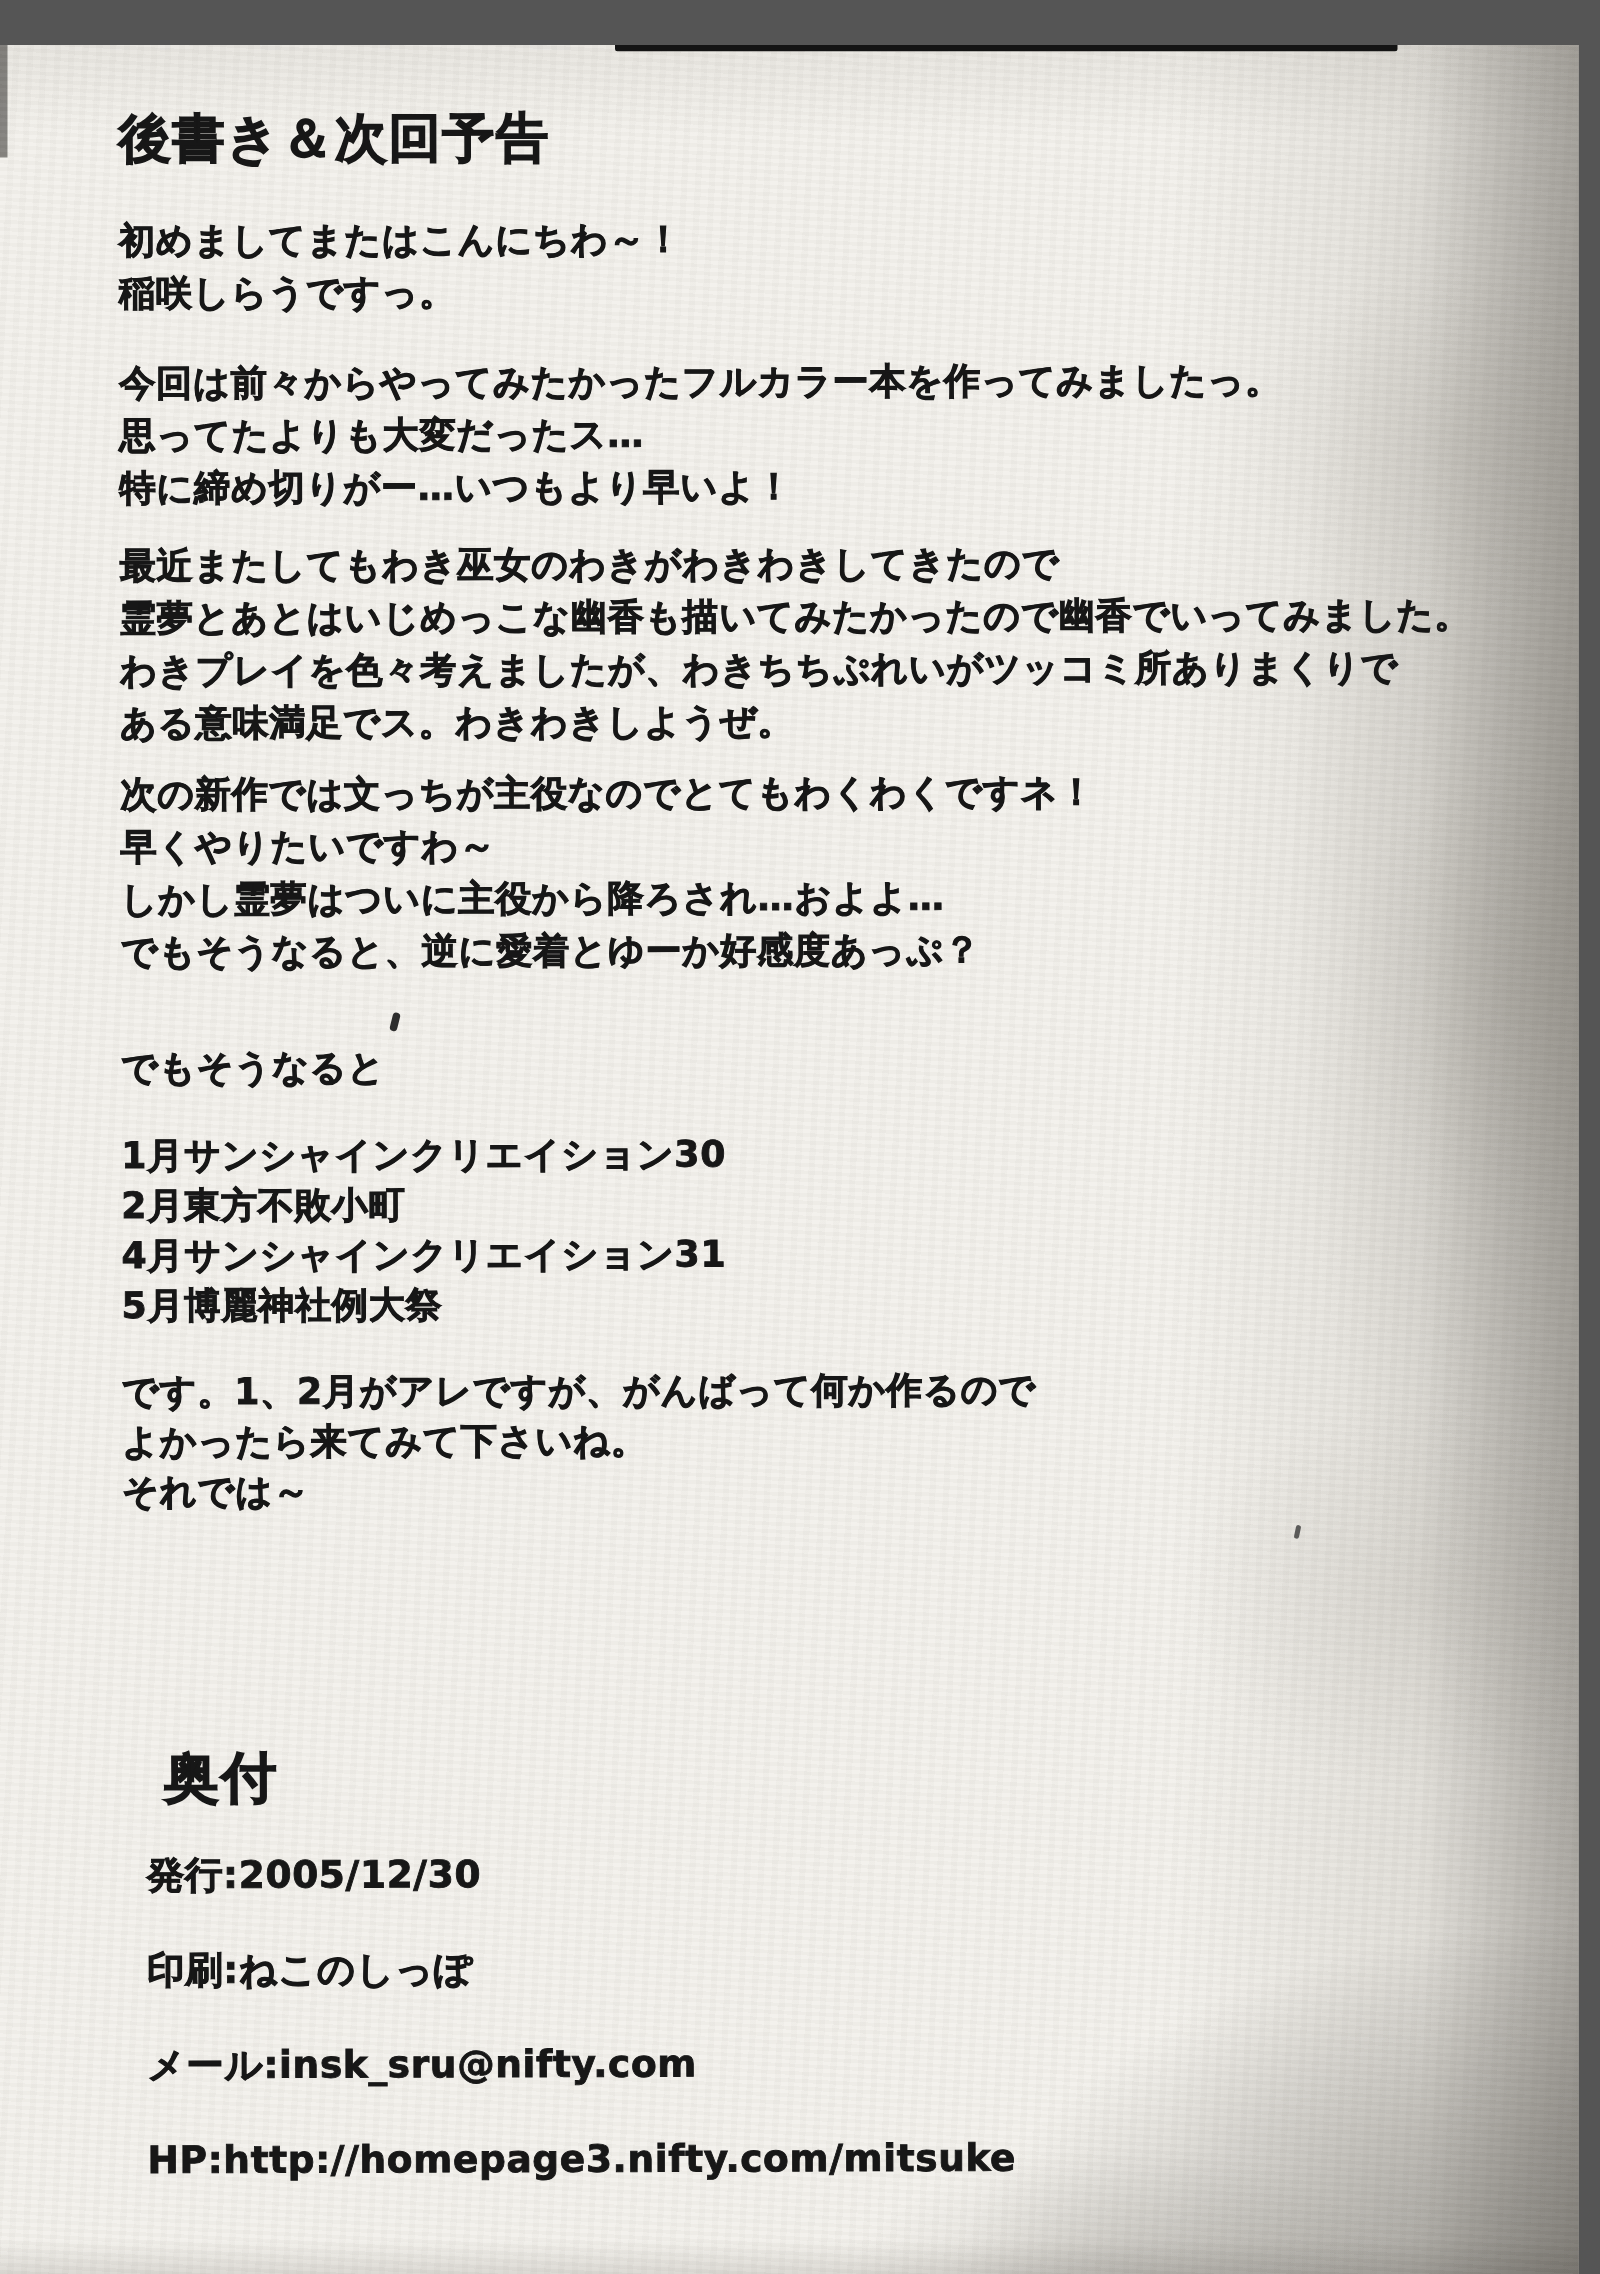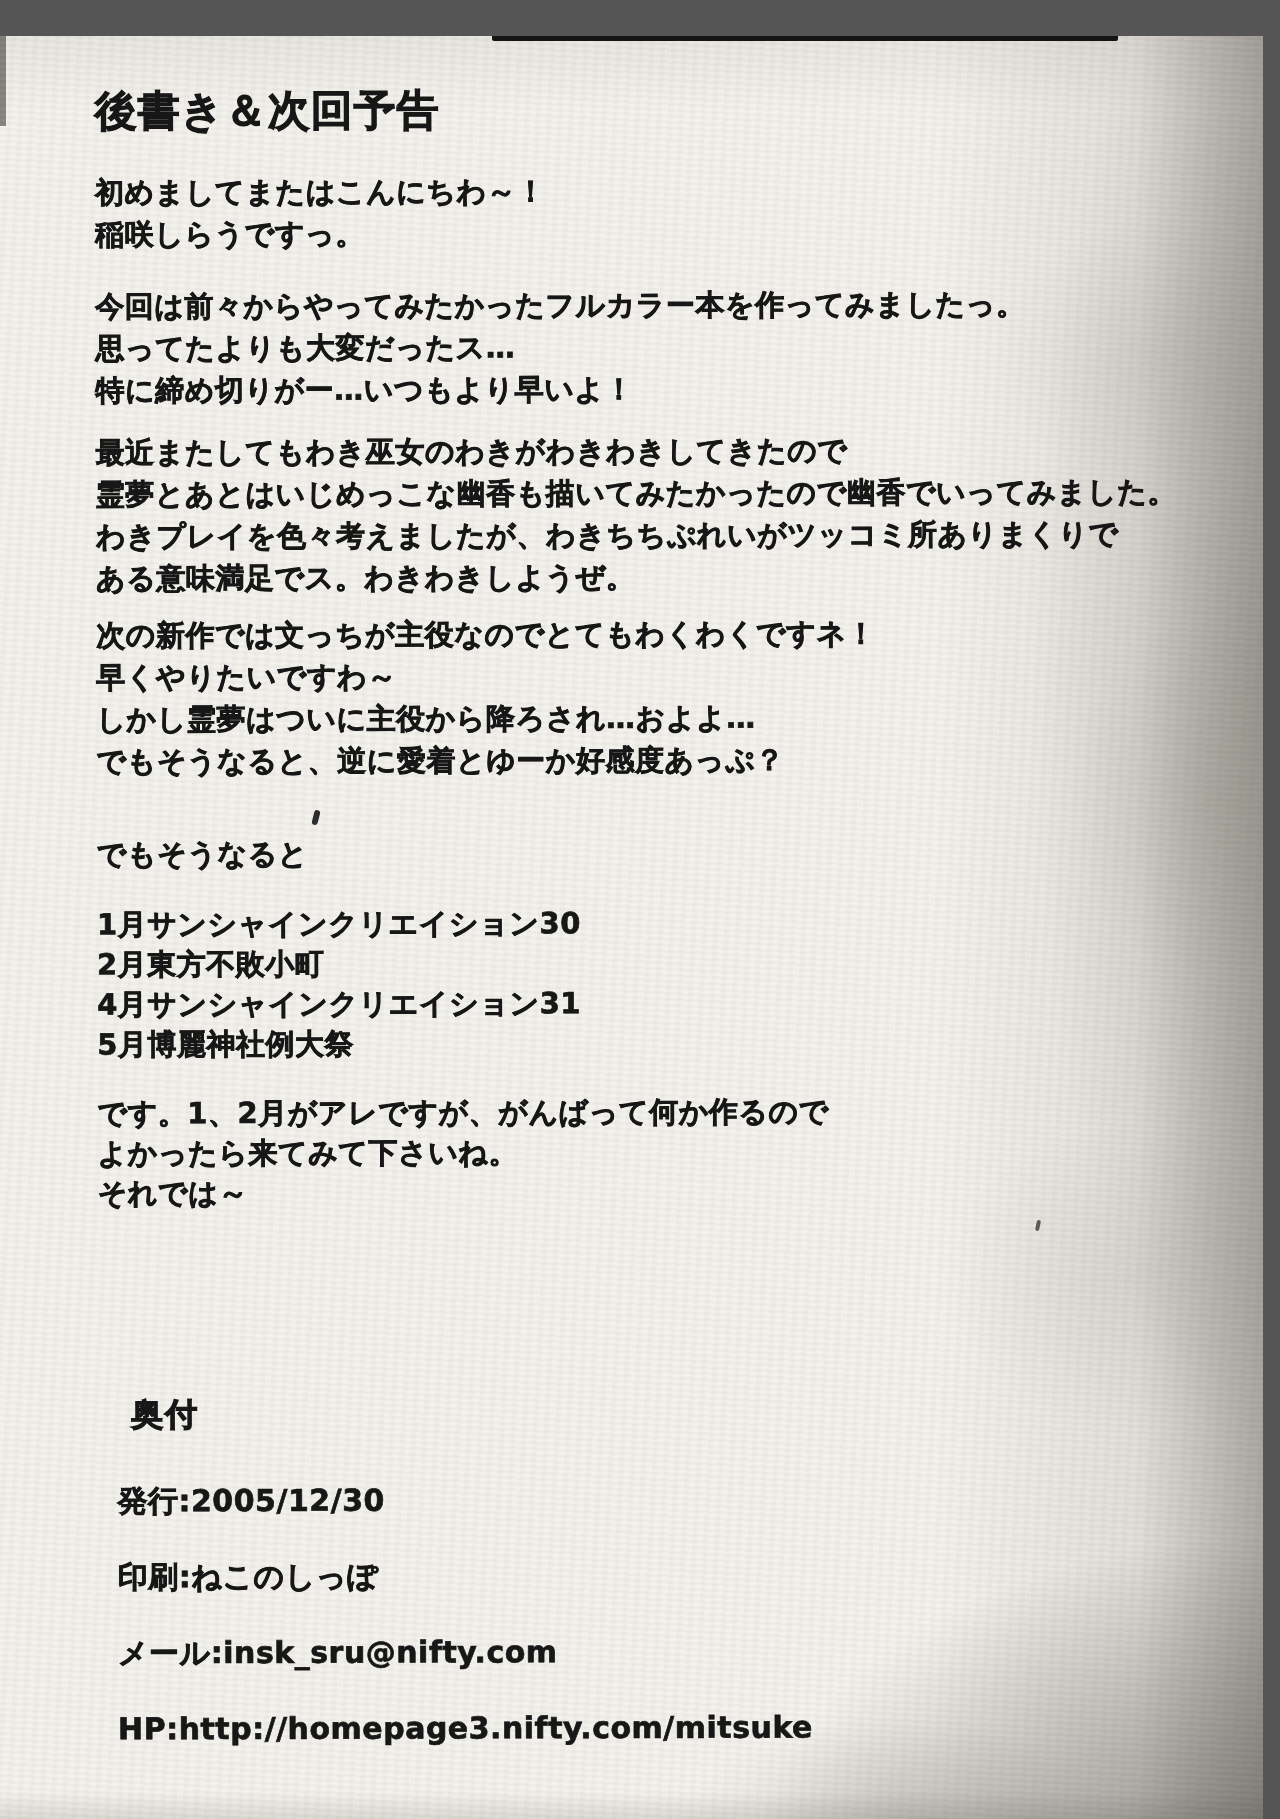--- a/index.html
+++ b/index.html
@@ -51,21 +51,21 @@
     display: block;
     font-size: 29px;
     line-height: 42px;
     letter-spacing: 0.5px;
     -webkit-text-stroke: 0.7px #171717;
     white-space: nowrap;
   }
   .tight .line { line-height: 40px; }
 
   .colophon-title {
-    font-size: 32px;
+    font-size: 44px;
     letter-spacing: 2px;
     -webkit-text-stroke: 1.2px #171717;
   }
   .colophon-lines .line {
     font-size: 30px;
     line-height: 42px;
     margin-bottom: 34px;
   }
 
   

